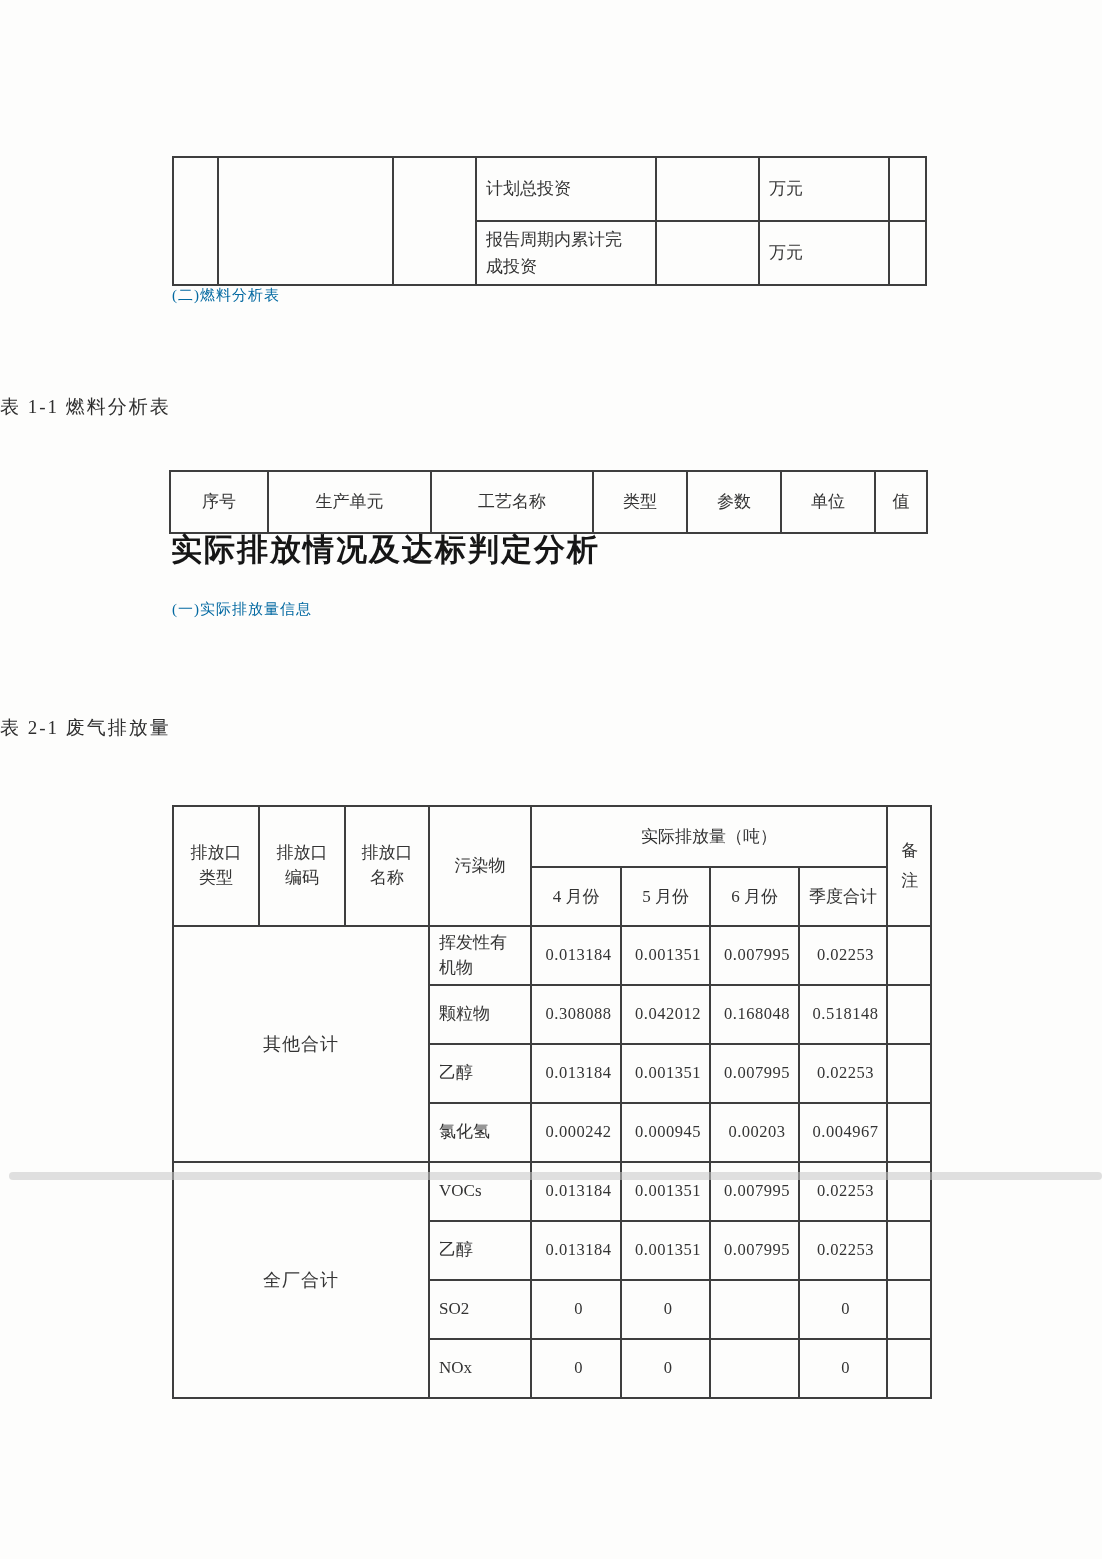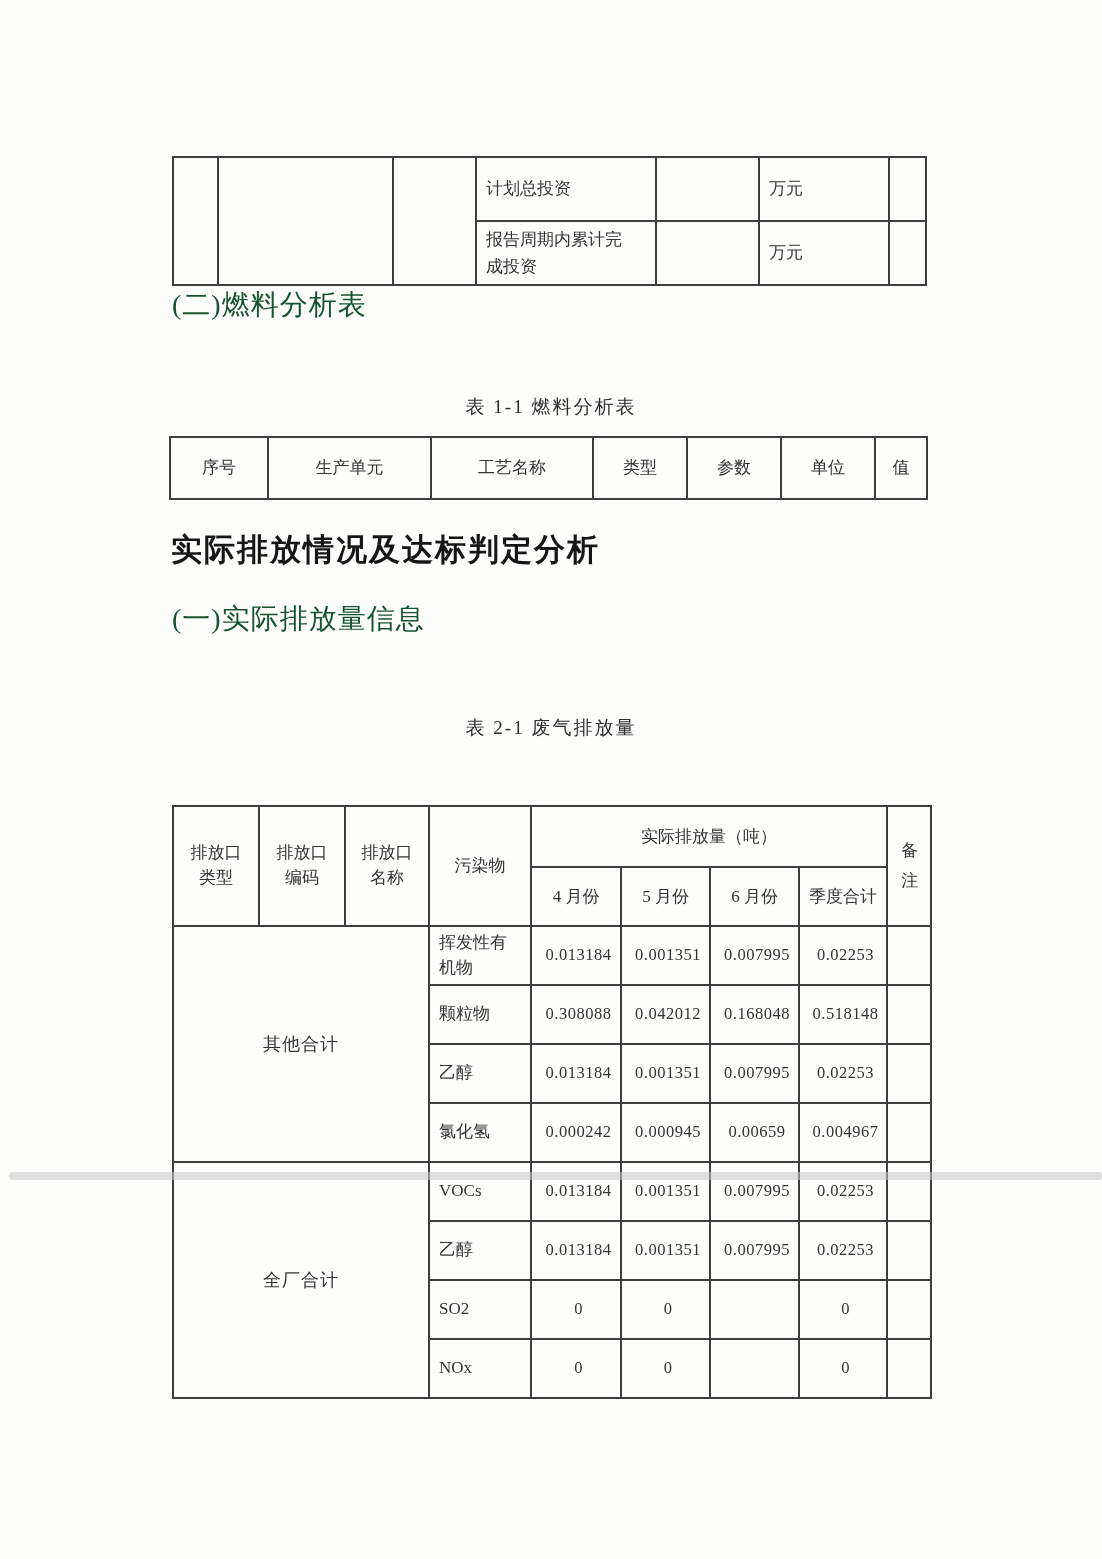--- a/index.html
+++ b/index.html
@@ -11,27 +11,27 @@
   td{border:2px solid #3e3e3e;vertical-align:middle;font-size:17px;color:#333;
      overflow:hidden;padding:0 8px;line-height:1.5;}
   .center{text-align:center;padding:0 4px;}
   
   .inv-table{position:absolute;left:172px;top:156px;width:753px;}
   .inv-table .r1{height:64px;margin-left:32px;}
   .inv-table .r2{height:62px;}
   .inv-label{padding-left:9px;}
   .inv-label-wrap{padding:4px 30px 4px 9px;line-height:1.6;}
   
-  .sec-label{position:absolute;left:172px;font-size:28px;color:#14532d;letter-spacing:1px;}
-  .caption{position:absolute;left:0;width:1102px;text-align:center;font-size:19px;
+  .sec-label{position:absolute;left:172px;font-size:15px;color:#0369a1;letter-spacing:1px;}
+  .caption{position:absolute;left:0;width:1102px;font-size:19px;
            color:#2e2e2e;letter-spacing:2px;}
   .main-heading{position:absolute;left:171px;top:531px;font-size:31px;font-weight:700;
                 color:#161616;letter-spacing:2px;line-height:1.2;}
   
-  .fuel-table{position:absolute;left:169px;top:436px;width:757px;border-radius:10px;}
+  .fuel-table{position:absolute;left:169px;top:470px;width:757px;border-radius:10px;}
   .fuel-table tr{height:62px;}
   
   .em-table{position:absolute;left:172px;top:761px;width:758px;margin-top:44px;}
   .em-table .hr1{height:61px;}
   .em-table .hr2{height:59px;}
   .em-table .br{height:59px;}
   .hdr-wrap{padding:4px 12px;line-height:1.45;}
   .pol{padding:4px 22px 4px 9px;line-height:1.45;}
   .num{padding:0 4px 0 9px;font-size:16.5px;letter-spacing:0.5px;text-align:center;}
   .group-cell{text-align:center;font-size:18px;letter-spacing:1px;}
@@ -160,21 +160,21 @@
         <td class="num">0.013184</td>
         <td class="num">0.001351</td>
         <td class="num">0.007995</td>
         <td class="num">0.02253</td>
         <td></td>
       </tr>
       <tr class="br">
         <td class="pol">氯化氢</td>
         <td class="num">0.000242</td>
         <td class="num">0.000945</td>
-        <td class="num">0.00659</td>
+        <td class="num">0.00203</td>
         <td class="num">0.004967</td>
         <td></td>
       </tr>
 
       <tr class="br">
         <td colspan="3" rowspan="4" class="group-cell">全厂合计</td>
         <td class="pol">VOCs</td>
         <td class="num">0.013184</td>
         <td class="num">0.001351</td>
         <td class="num">0.007995</td>

